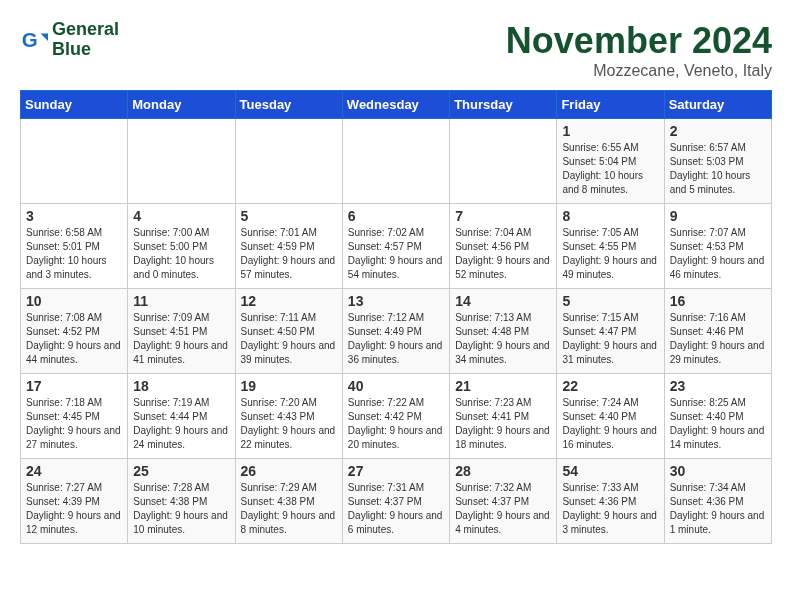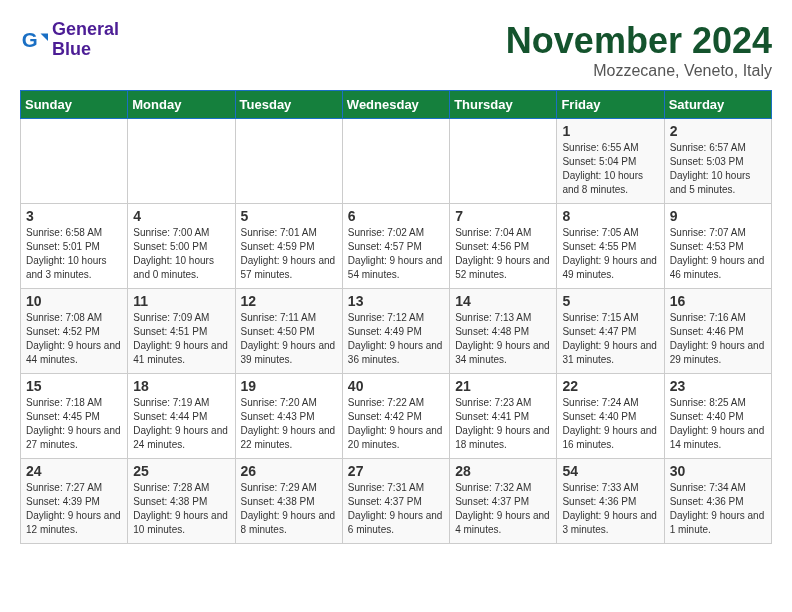--- a/index.html
+++ b/index.html
@@ -20,42 +20,42 @@
       display: flex;
       align-items: center;
       gap: 4px;
     }
     .logo-text {
       font-size: 18px;
       font-weight: bold;
       color: #333;
       line-height: 1.1;
     }
-    .logo-text span { color: #4c1d95; }
+    .logo-text span { color: #14532d; }
     .logo-icon {
       width: 28px;
       height: 28px;
     }
     .title-block { text-align: right; }
     .month-title {
       font-size: 36px;
       font-weight: bold;
       color: #14532d;
     }
     .subtitle {
       font-size: 16px;
       color: #555;
     }
     table {
       width: 100%;
       border-collapse: collapse;
       table-layout: fixed;
     }
     thead th {
-      background: #15803d;
+      background: #1d4ed8;
       color: #fff;
       font-size: 13px;
       font-weight: bold;
       padding: 6px 4px;
       text-align: left;
       border: 1px solid #1a6fc4;
     }
     tbody td {
       vertical-align: top;
       border: 1px solid #ccc;
@@ -217,21 +217,21 @@
         </td>
         <td>
           <span class="day-num">16</span>
           <div class="day-info">Sunrise: 7:16 AM
 Sunset: 4:46 PM
 Daylight: 9 hours and 29 minutes.</div>
         </td>
       </tr>
       <tr>
         <td>
-          <span class="day-num">15</span>
+          <span class="day-num">17</span>
           <div class="day-info">Sunrise: 7:18 AM
 Sunset: 4:45 PM
 Daylight: 9 hours and 27 minutes.</div>
         </td>
         <td>
           <span class="day-num">18</span>
           <div class="day-info">Sunrise: 7:19 AM
 Sunset: 4:44 PM
 Daylight: 9 hours and 24 minutes.</div>
         </td>

